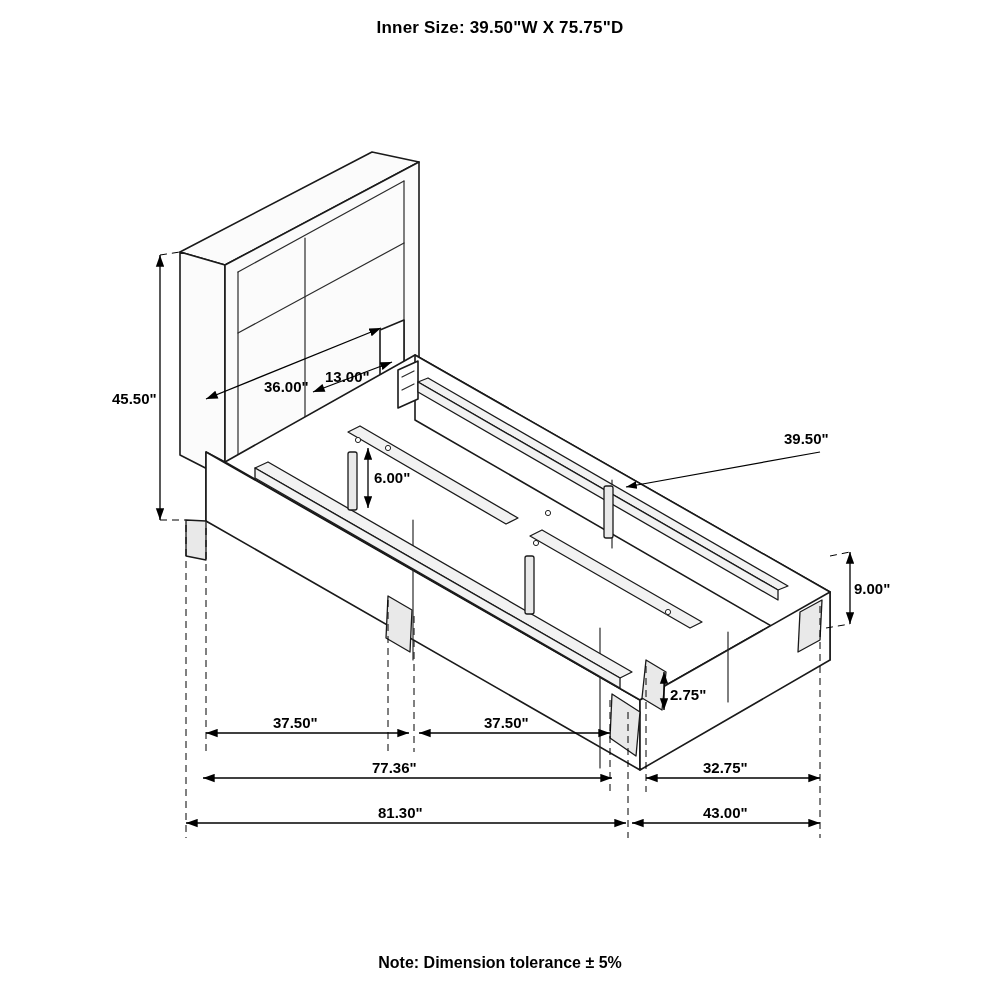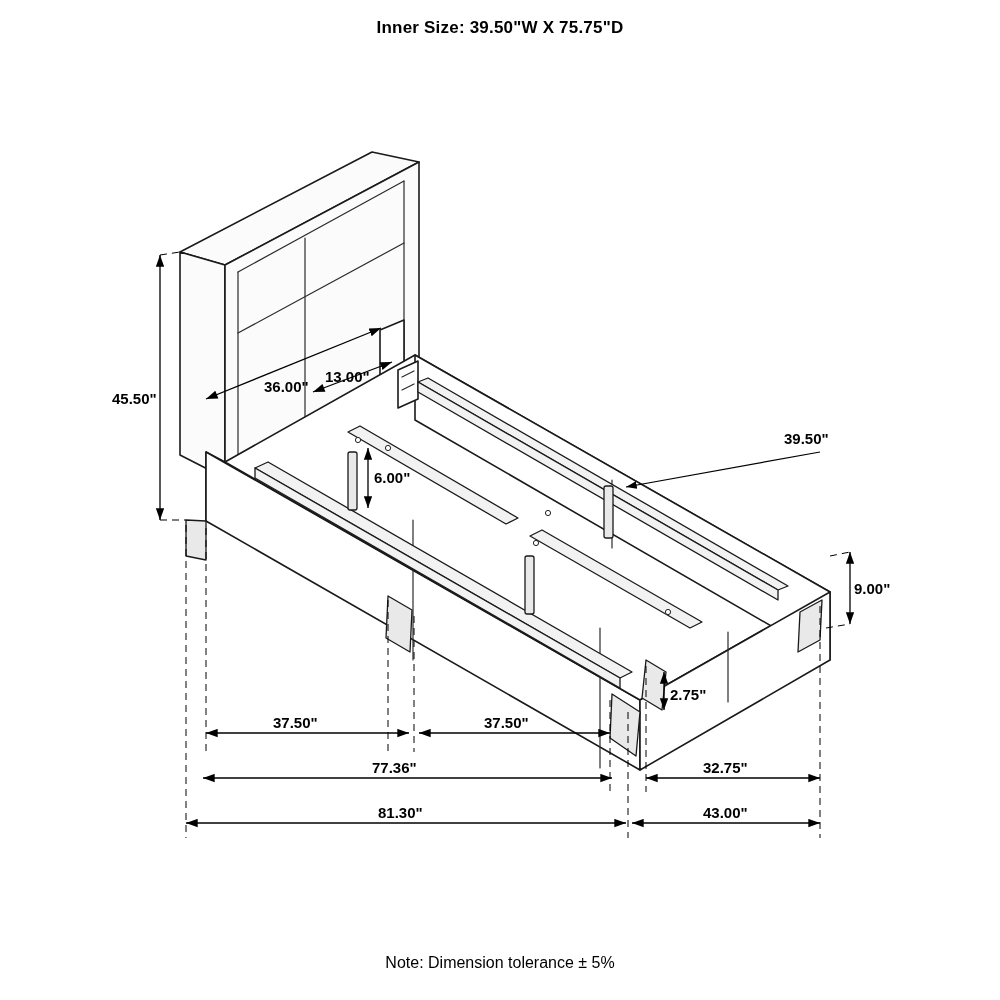--- a/index.html
+++ b/index.html
@@ -31,21 +31,21 @@
     font-weight: bold;
     letter-spacing: 0.2px;
   }
   #note {
     position: absolute;
     bottom: 28px;
     left: 0;
     width: 1000px;
     text-align: center;
     font-size: 16px;
-    font-weight: normal;
+    font-weight: bold;
   }
   svg#drawing {
     position: absolute;
     left: 0;
     top: 0;
     width: 1000px;
     height: 1000px;
   }
   .dimlabel {
     font-family: "Liberation Sans", sans-serif;

